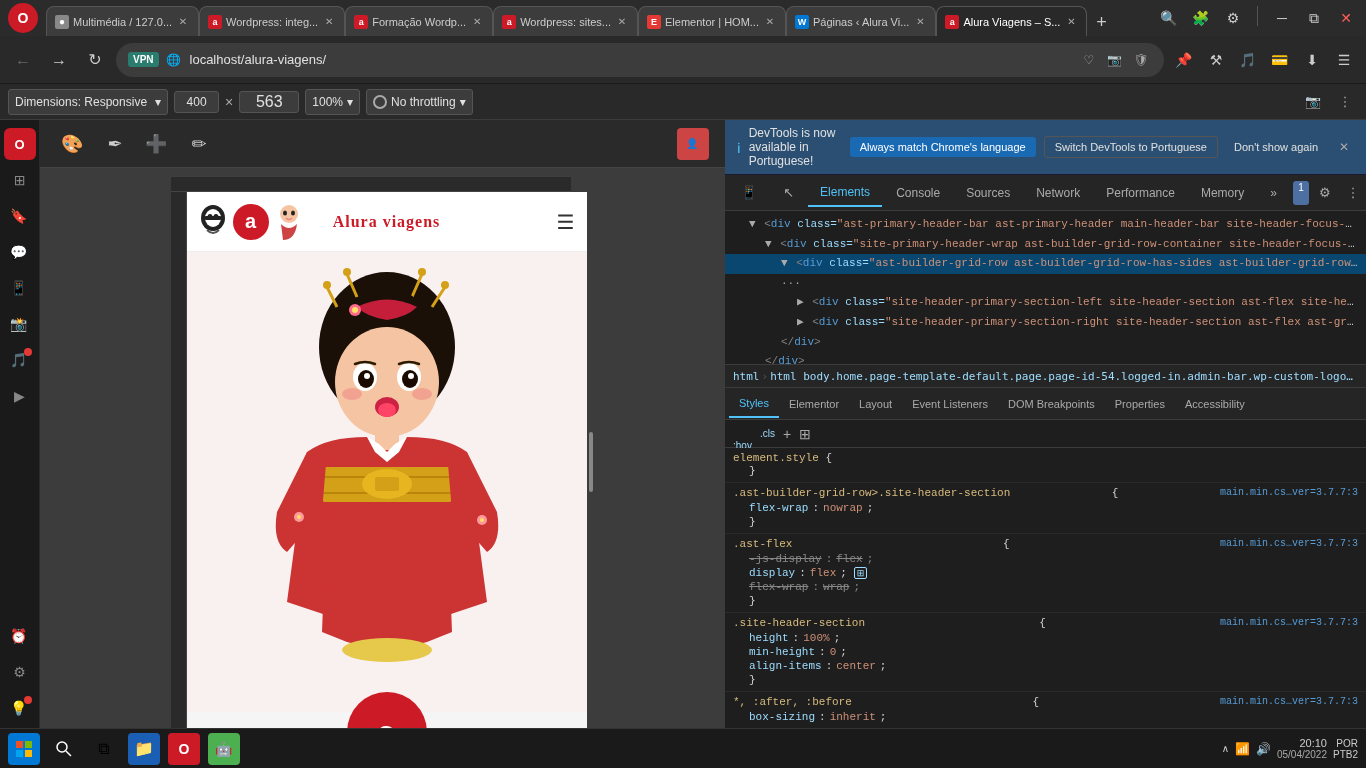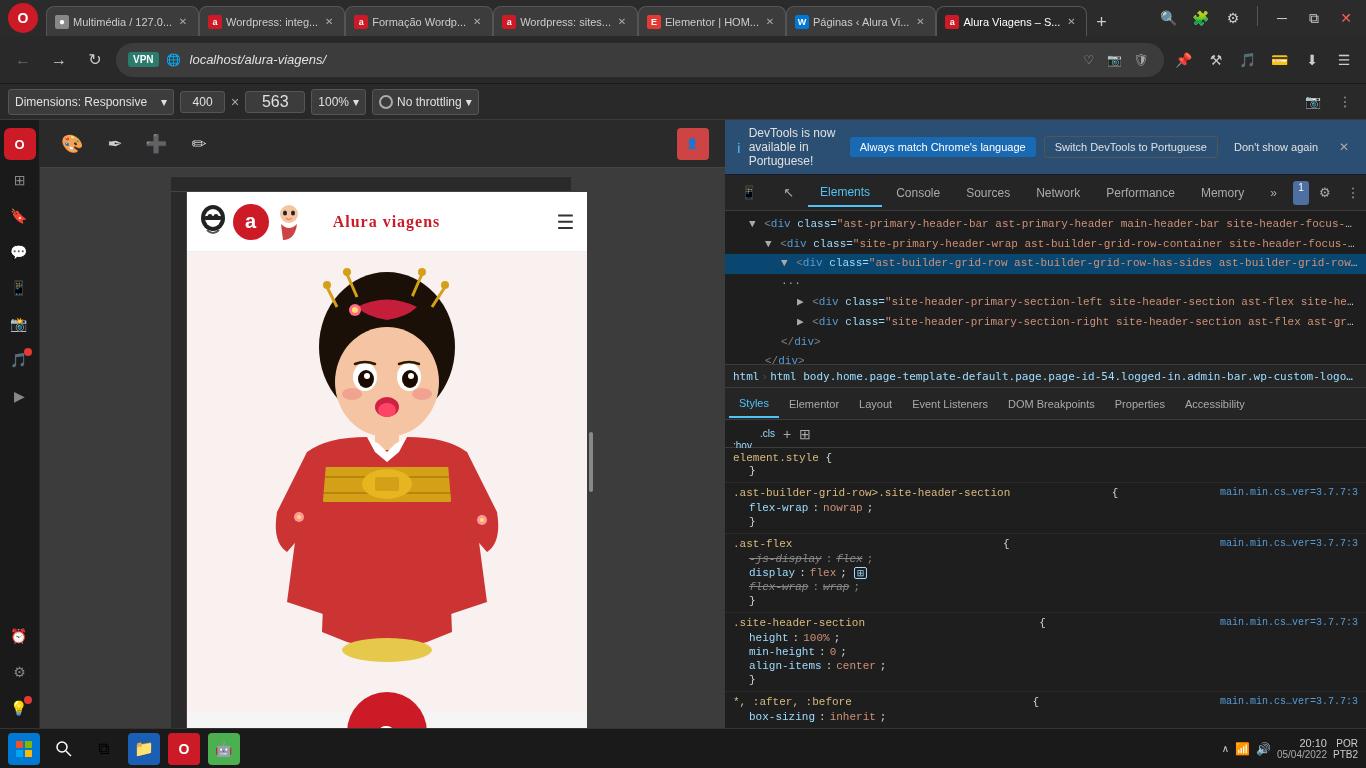--- a/index.html
+++ b/index.html
@@ -64,21 +64,21 @@
       padding: 0 8px;
       gap: 6px;
       border-bottom: 1px solid #1a1a1a;
     }
     .nav-btn { width: 30px; height: 30px; display: flex; align-items: center; justify-content: center; color: #ccc; font-size: 16px; cursor: pointer; border-radius: 50%; }
     .nav-btn.disabled { color: #666; cursor: default; }
 
     .opera-icon { width: 30px; height: 30px; background: #cc1a26; border-radius: 50%; display: flex; align-items: center; justify-content: center; color: white; font-size: 14px; font-weight: bold; cursor: pointer; }
 
     .address-bar-container { flex: 1; display: flex; align-items: center; height: 34px; background: #3c3c3c; border-radius: 20px; padding: 0 12px; gap: 8px; }
-    .address-bar { flex: 1; background: transparent; border: none; color: #e0e0e0; font-size: 13px; outline: none; font-style: italic; }
+    .address-bar { flex: 1; background: transparent; border: none; color: #e0e0e0; font-size: 13px; outline: none; }
     .vpn-badge { background: #2a7c6f; color: white; font-size: 10px; padding: 2px 5px; border-radius: 3px; font-weight: bold; }
     .lock-icon { color: #ccc; font-size: 12px; }
     .addr-actions { display: flex; gap: 4px; }
     .addr-btn { width: 22px; height: 22px; display: flex; align-items: center; justify-content: center; color: #aaa; font-size: 12px; cursor: pointer; }
 
     .toolbar-actions { display: flex; align-items: center; gap: 4px; }
     .tb-btn { width: 28px; height: 28px; display: flex; align-items: center; justify-content: center; color: #ccc; font-size: 14px; cursor: pointer; border-radius: 4px; }
 
     
     .devtools-bar-row {
@@ -93,21 +93,21 @@
     .dimensions-selector {
       display: flex;
       align-items: center;
       background: #3c3c3c;
       border: 1px solid #555;
       border-radius: 3px;
       padding: 0 6px;
       height: 26px;
       font-size: 12px;
       color: #e0e0e0;
-      gap: 14px;
+      gap: 8px;
       cursor: pointer;
     }
     .width-input {
       width: 45px;
       height: 22px;
       background: #3c3c3c;
       border: 1px solid #555;
       border-radius: 3px;
       color: #e0e0e0;
       font-size: 12px;
@@ -400,21 +400,21 @@
     .filter-plus { color: #aaa; font-size: 14px; cursor: pointer; }
     .filter-grid { color: #aaa; font-size: 14px; cursor: pointer; }
 
     .style-rule { padding: 4px 8px; border-bottom: 1px solid #2a2a2a; }
     .style-selector { color: #d7ba7d; margin-bottom: 2px; }
     .style-source { color: #569cd6; float: right; font-size: 10px; }
     .style-prop { padding: 1px 0 1px 16px; display: flex; gap: 4px; }
     .style-key { color: #9cdcfe; }
     .style-colon { color: #d4d4d4; }
     .style-val { color: #ce9178; }
-    .style-val.strikethrough { text-decoration: line-through; color: #888; font-style: italic; }
+    .style-val.strikethrough { text-decoration: line-through; color: #888; }
     .style-semicolon { color: #d4d4d4; }
     .style-brace { color: #d4d4d4; }
     .style-inline-badge { display: inline-block; width: 10px; height: 10px; border: 1px solid #888; background: white; vertical-align: middle; margin-left: 2px; cursor: pointer; }
   </style>
 </head>
 <body>
 
 <div class="browser-chrome">
 
   <div class="title-bar">

